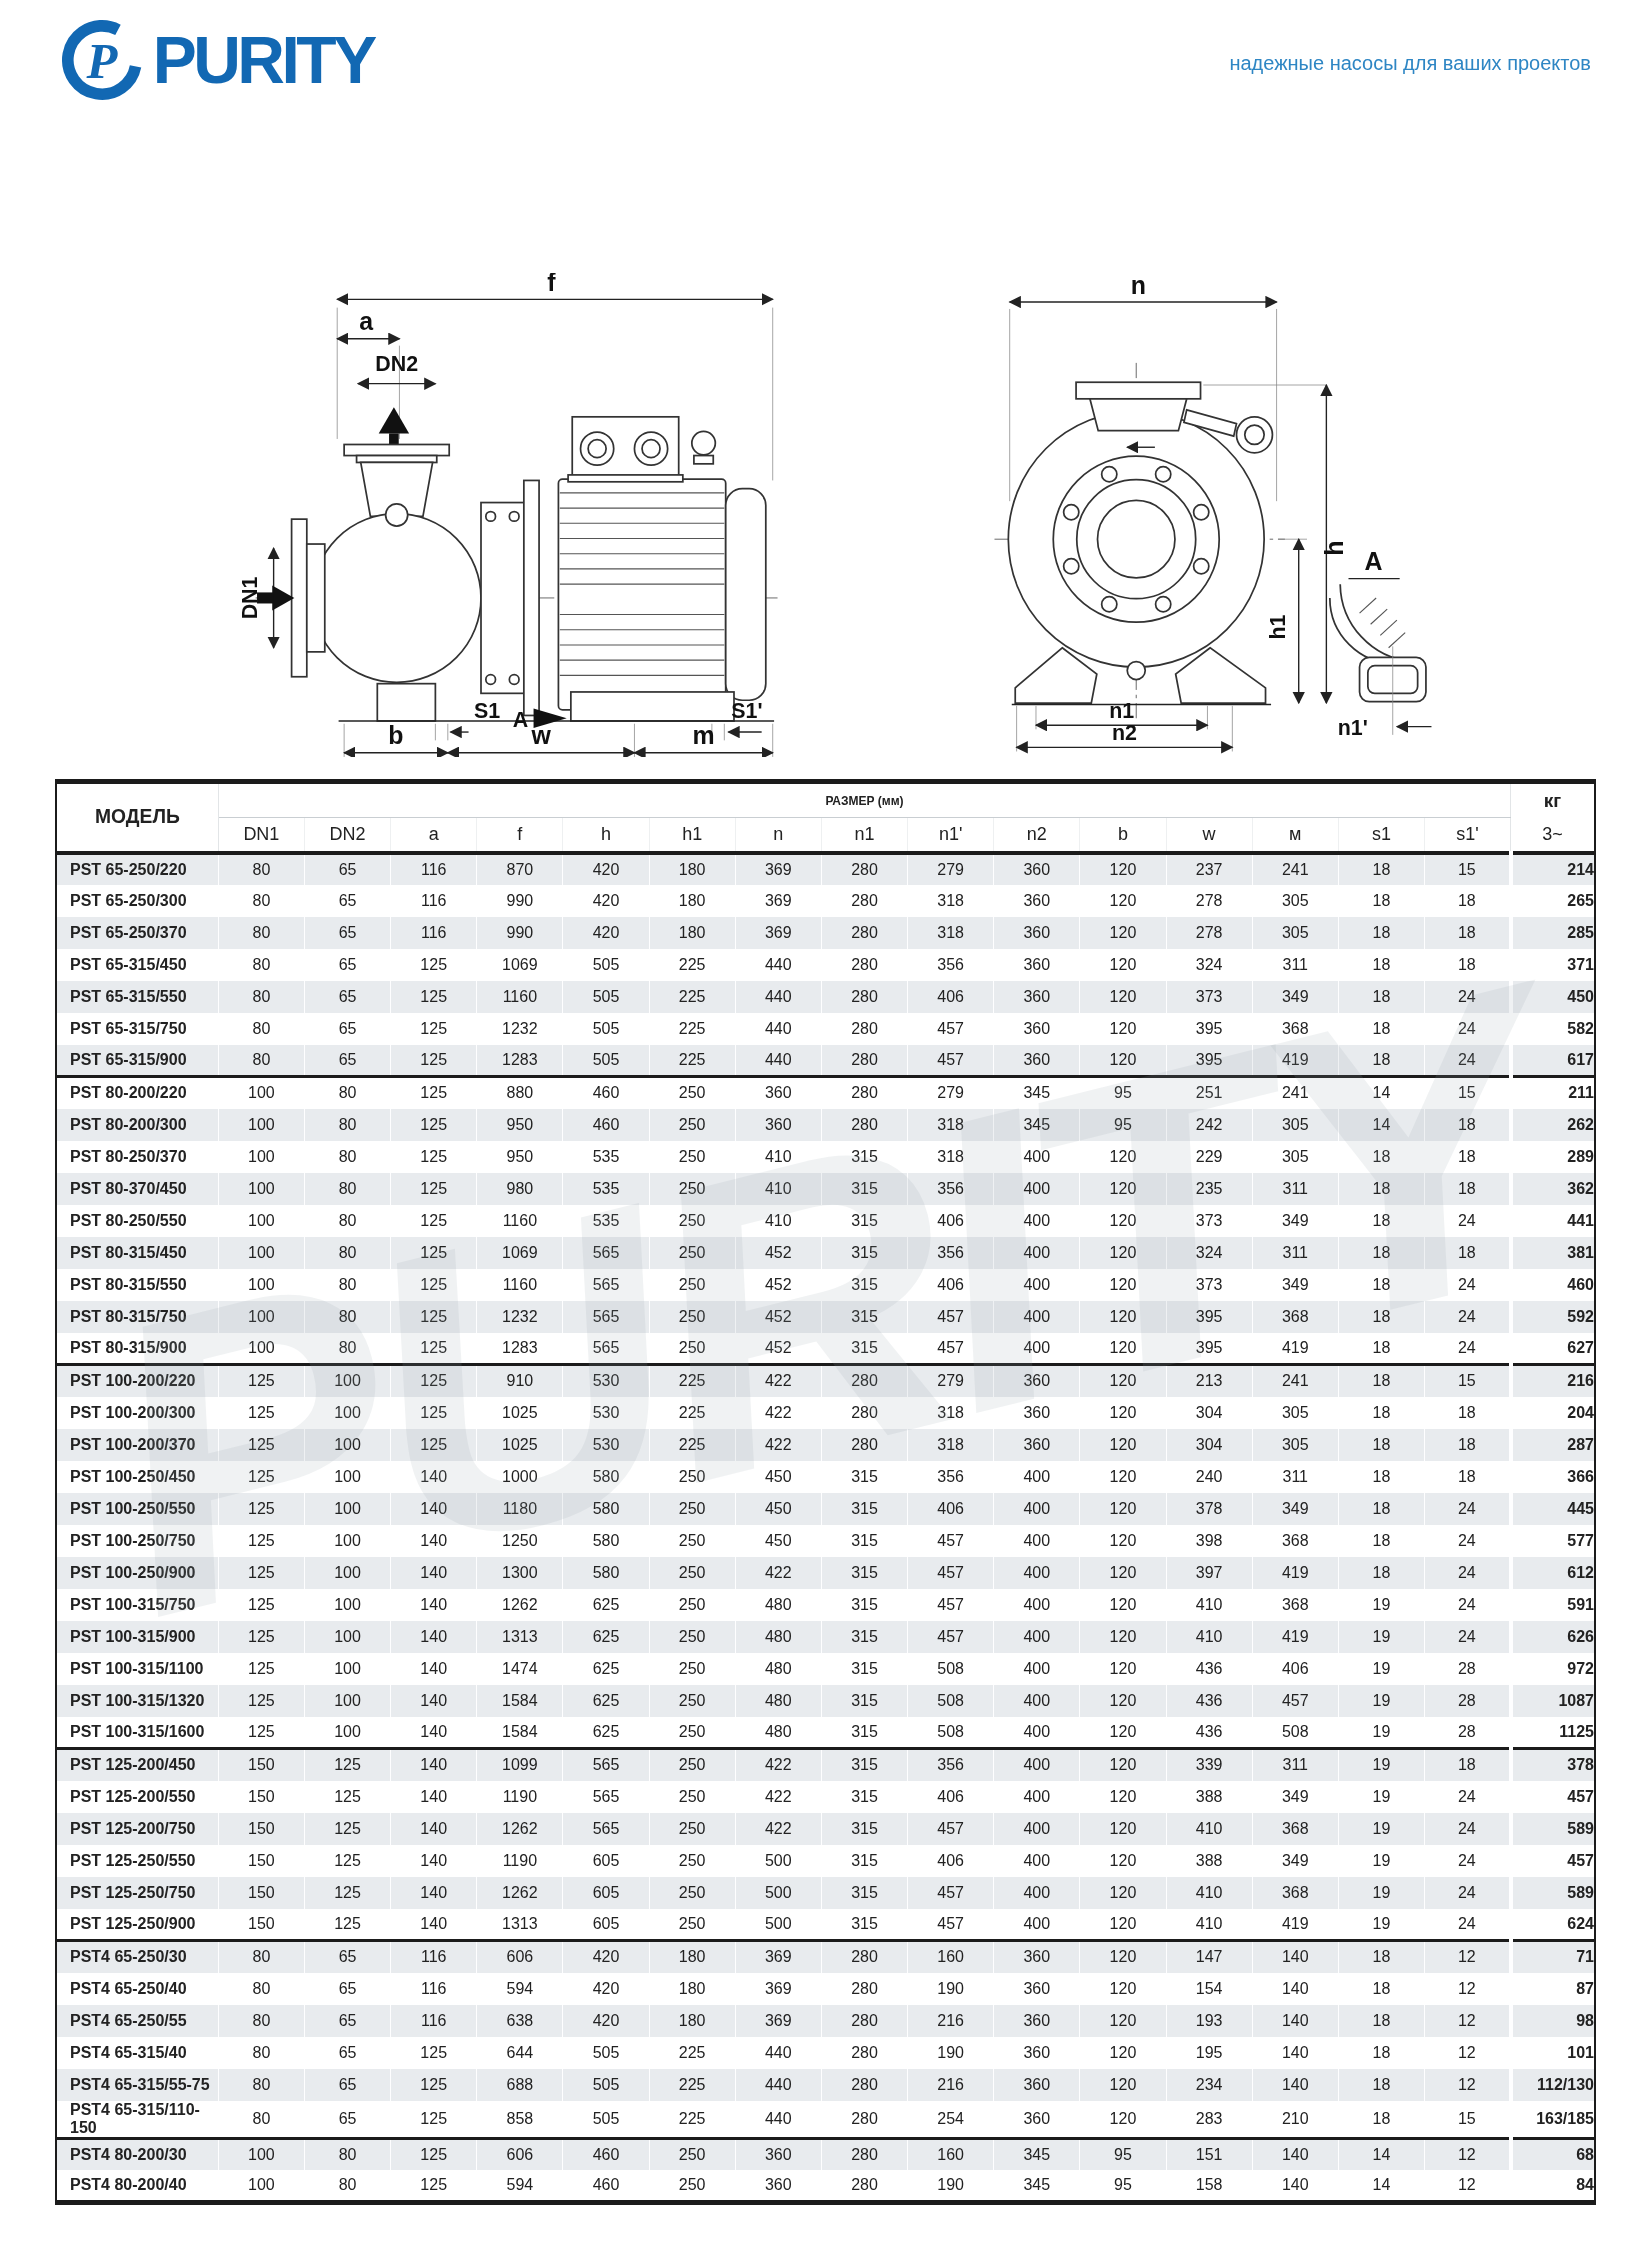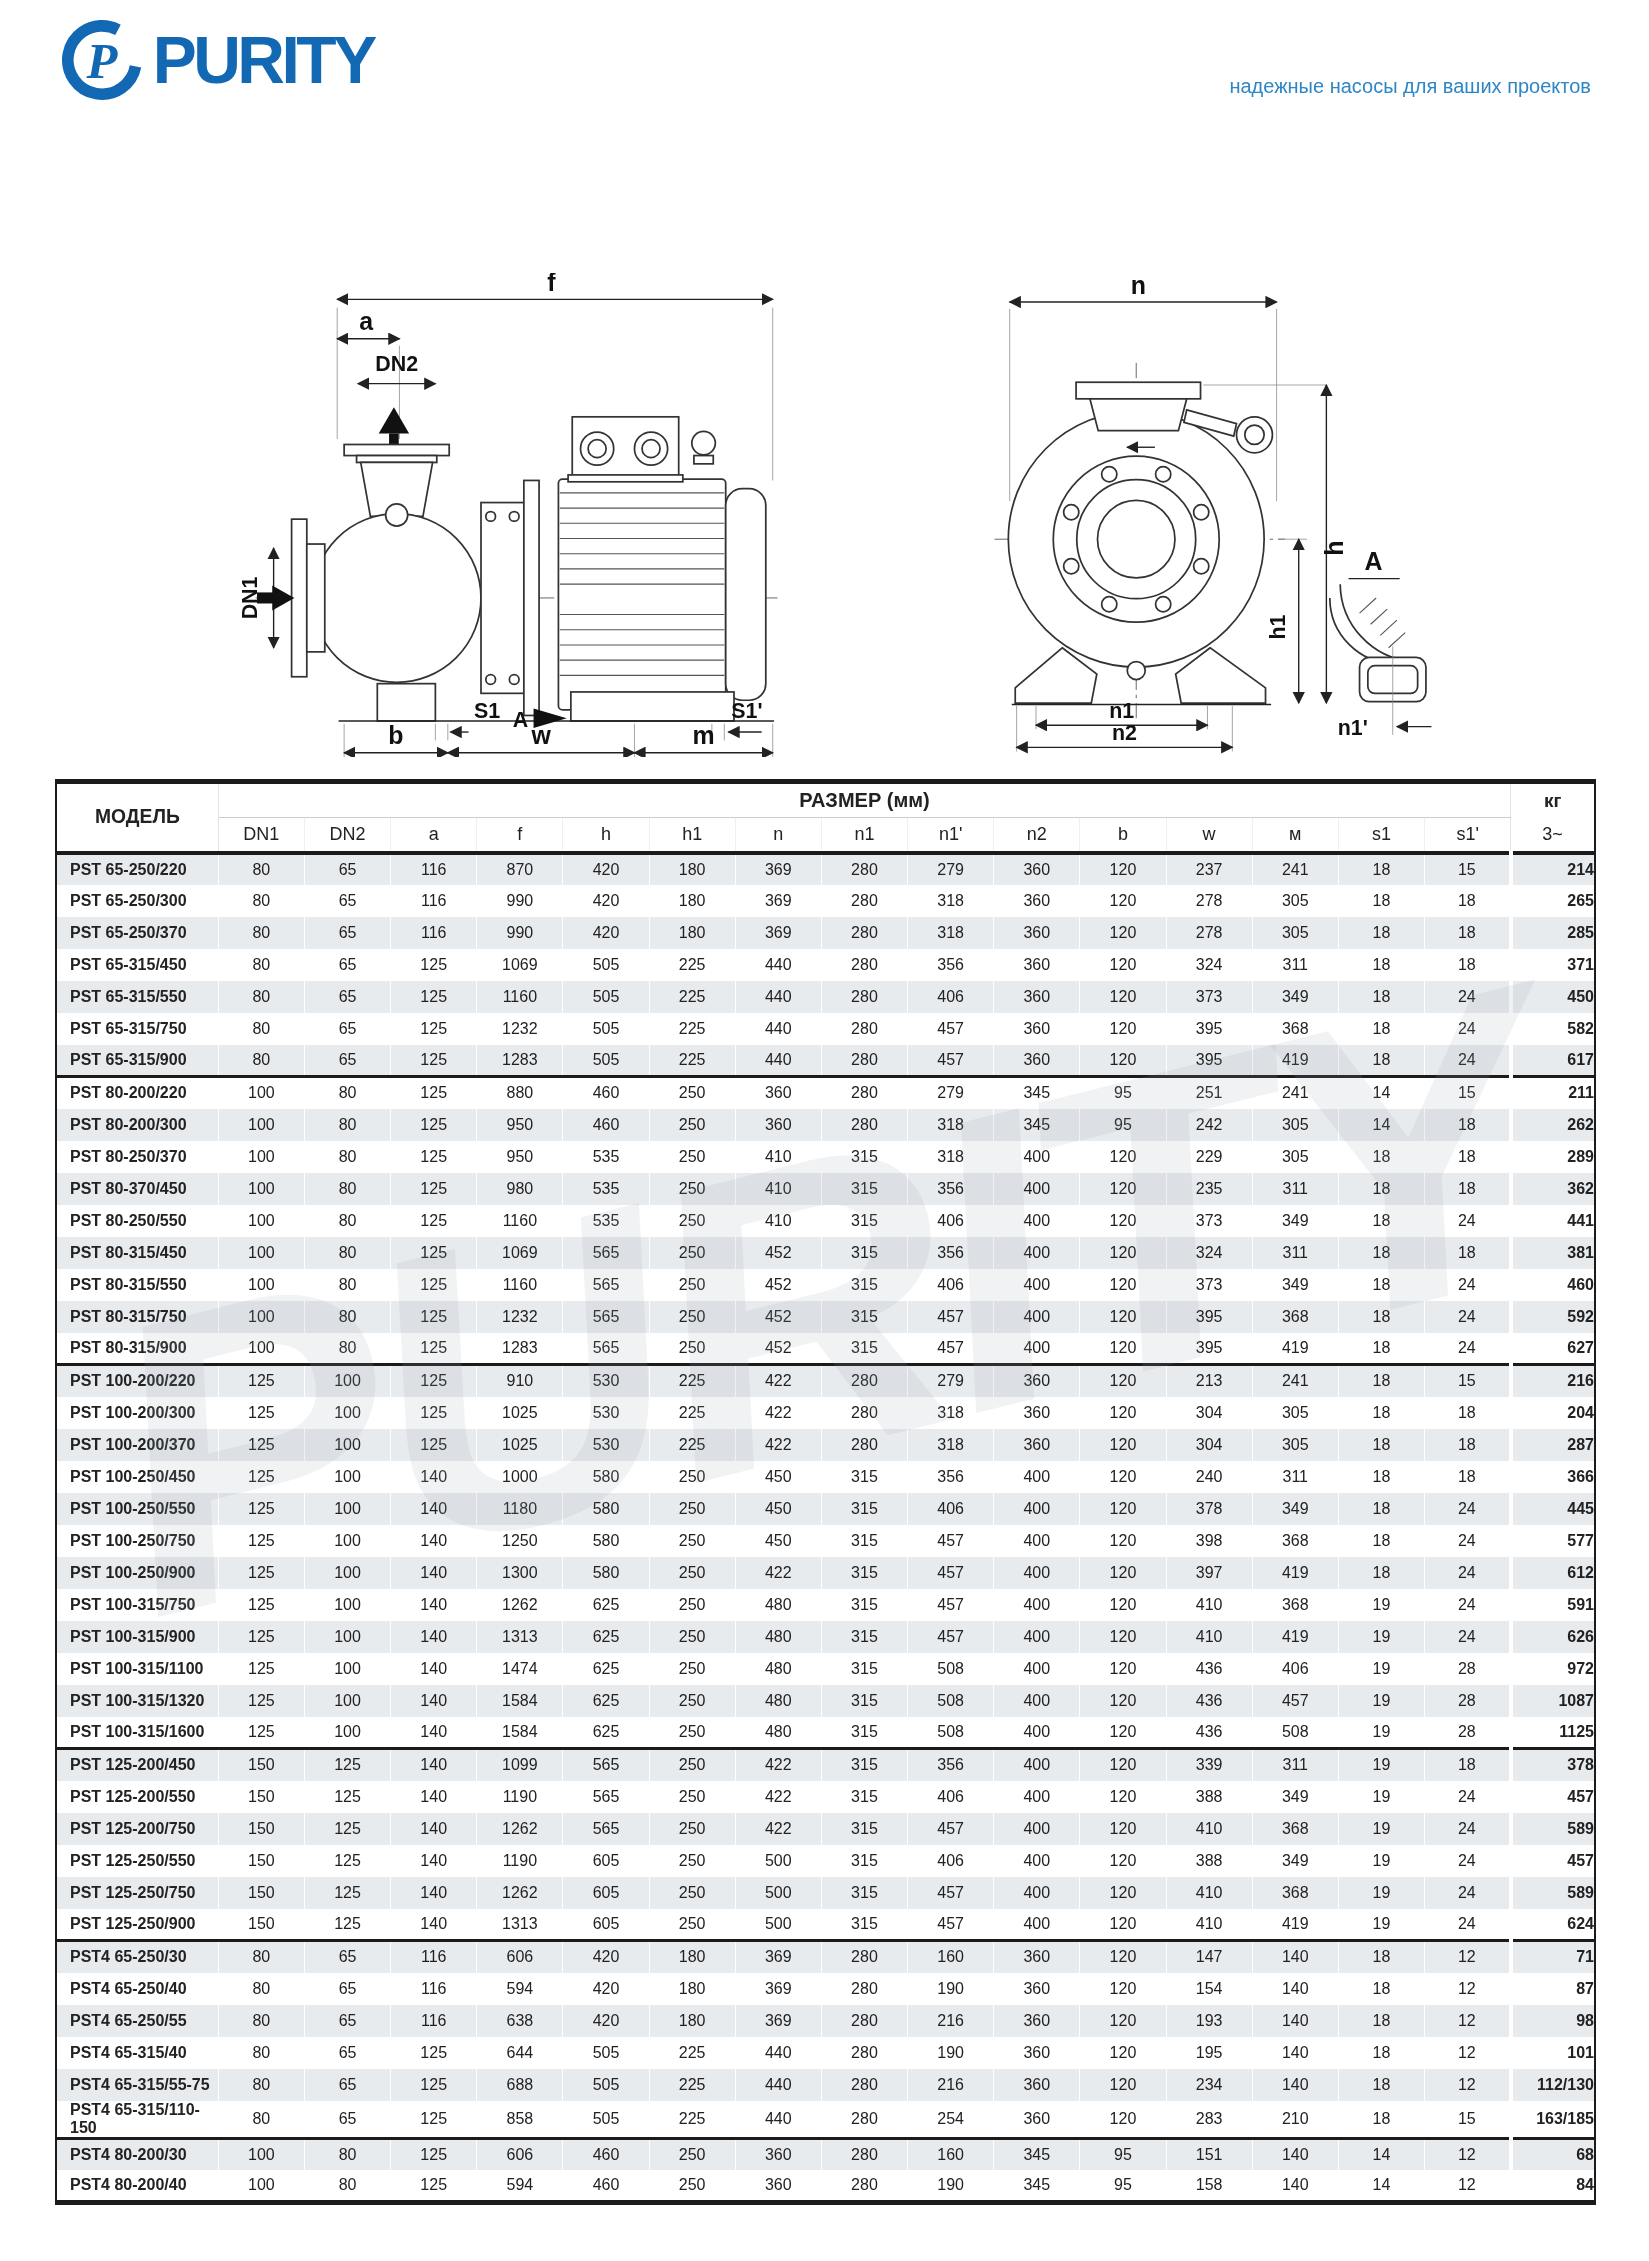--- a/index.html
+++ b/index.html
@@ -12,21 +12,21 @@
   body{margin:0;background:#ffffff;}
   .page{
     position:relative;width:1650px;height:2261px;background:#fff;
     font-family:"Liberation Sans",sans-serif;color:#222;overflow:hidden;
   }
 
   
   .logo{position:absolute;left:61px;top:19.3px;display:flex;align-items:center;gap:9.7px;}
   .logo-emblem{width:82px;height:82px;}
   .logo-text{font-size:66px;font-weight:bold;color:var(--blue);letter-spacing:-3.5px;line-height:1;}
-  .tagline{position:absolute;right:59px;top:75px;font-size:20px;color:var(--tag-blue);}
+  .tagline{position:absolute;right:59px;top:52px;font-size:20px;color:var(--tag-blue);}
 
   
   .draw-left{position:absolute;left:228px;top:273px;width:553px;height:484px;}
   .draw-right{position:absolute;left:953px;top:273px;width:484px;height:484px;}
   svg .s{stroke:#333;stroke-width:2.5;fill:#fff;}
   svg .sn{stroke:#333;stroke-width:2.5;fill:none;}
   svg .fin{stroke:#555;stroke-width:1.6;}
   svg .thin{stroke:#888;stroke-width:1.1;}
   svg .dim{stroke:#222;stroke-width:2;}
   svg .cl{stroke:#666;stroke-width:1.4;stroke-dasharray:22 7 5 7;fill:none;}
@@ -37,21 +37,21 @@
   
   .spec-wrap{position:absolute;left:55px;top:779px;width:1541px;z-index:1;}
   table.spec{
     border-collapse:collapse;table-layout:fixed;width:1541px;
     border:2.1px solid var(--ink);border-top-width:5.5px;border-bottom-width:5.5px;
   }
   col.c-model{width:162px;} col.c-num{width:86px;} col.c-wt{width:84px;}
   .spec th,.spec td{padding:0;text-align:center;vertical-align:middle;}
   .spec thead th{background:#fff;font-weight:bold;}
   .th-model{font-size:19.3px;border-right:1.4px solid #e2e5e7;}
-  .th-size{font-size:20px;height:36px;border-bottom:1.4px solid #c9ced2;}
+  .th-size{font-size:12px;height:36px;border-bottom:1.4px solid #c9ced2;}
   .th-kg{font-size:19px;border-left:1.4px solid #e2e5e7;}
   .spec thead tr.sub th{height:35px;font-size:18px;font-weight:normal;border-left:1.4px solid #eef0f1;}
   .spec thead tr.sub th.wtcol{border-left:1.4px solid #e2e5e7;}
   .spec thead{border-bottom:4.1px solid var(--ink);}
   .spec tbody td{height:32px;font-size:16px;}
   .spec tbody tr:nth-child(odd){background:var(--shade);}
   .spec td.model{font-weight:bold;text-align:left;padding-left:13px;font-size:16px;}
   .spec td.num{border-left:1.4px solid rgba(255,255,255,.95);}
   .spec td.wt{font-weight:bold;border-left:4.1px solid rgba(255,255,255,.95);text-align:right;}
   .spec tbody tr.group-start td{border-top:3.5px solid var(--ink);}

